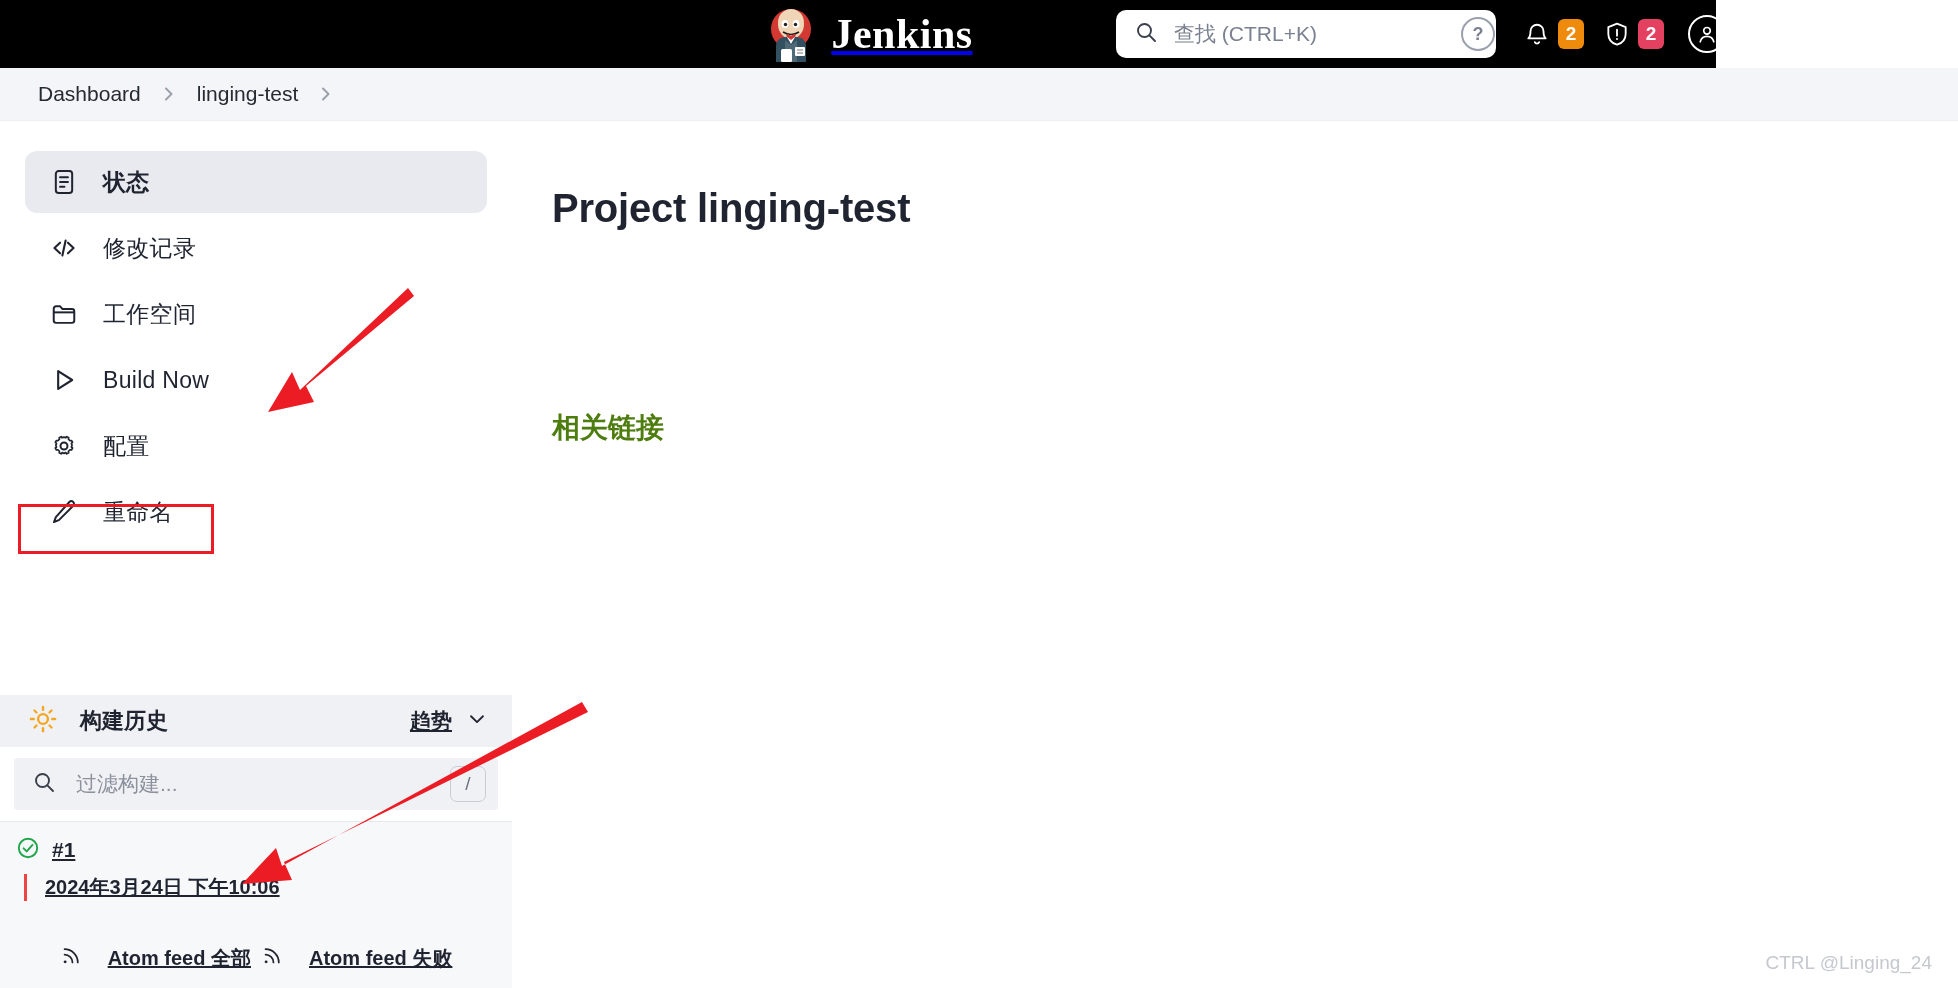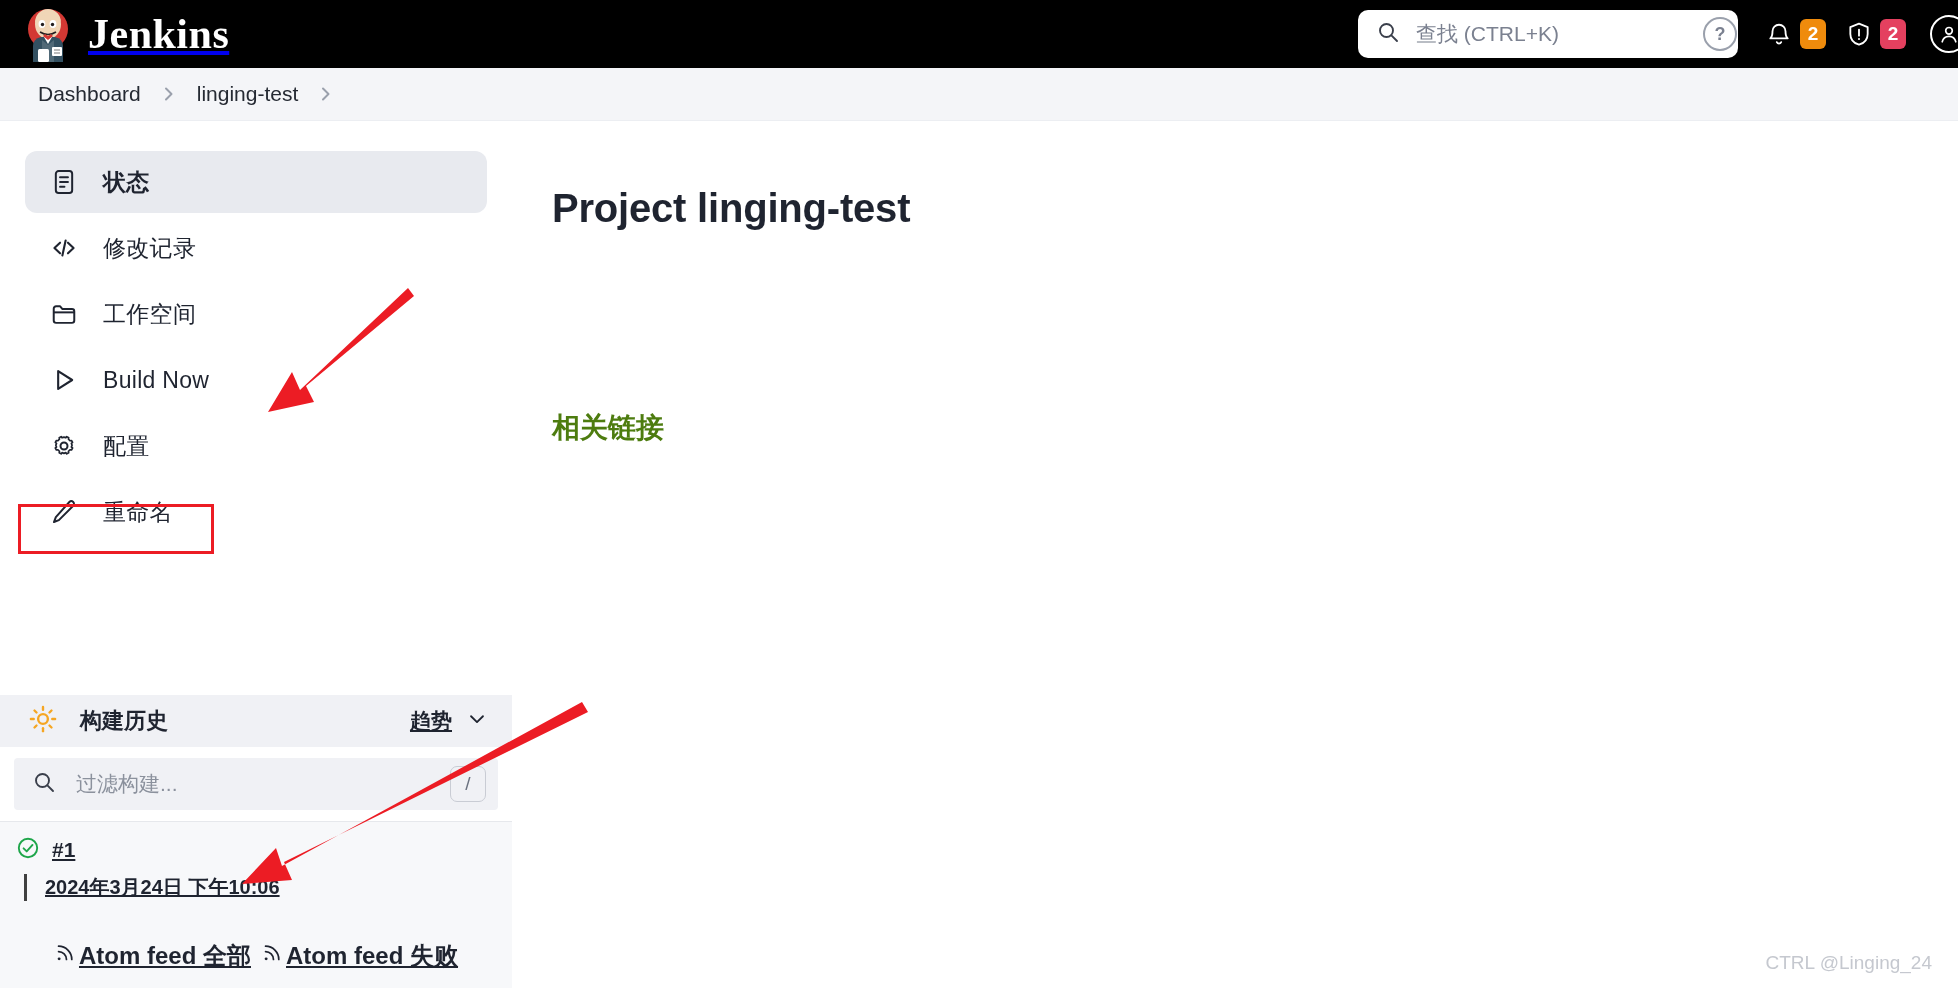--- a/index.html
+++ b/index.html
@@ -13,25 +13,26 @@
     font-family: "Liberation Sans", "DejaVu Sans", sans-serif;
     color: #1f2430;
     overflow: hidden;
     position: relative;
   }
 
   
   .header {
     position: absolute;
     top: 0; left: 0;
-    width: 1958px;
+    width: 1716px;
     height: 68px;
     background: #000000;
     display: flex;
     align-items: center;
+    justify-content: center;
   }
   .brand {
     display: flex;
     align-items: center;
     margin-left: 22px;
     gap: 14px;
   }
   .jenkins-logo {
     width: 52px;
     height: 56px;
@@ -286,41 +287,41 @@
     display: flex; align-items: center; gap: 12px;
   }
   .build-num {
     font-size: 21px; color: #1f2430;
     text-decoration: underline; font-weight: 700;
     cursor: pointer;
   }
   .build-line2 {
     margin-top: 10px;
     padding-left: 18px;
-    border-left: 3px solid #404040;
+    border-left: 3px solid #ef4444;
     margin-left: 8px;
   }
   .build-date {
     font-size: 20px; color: #1f2430;
     text-decoration: underline; font-weight: 700;
     cursor: pointer;
   }
   .feed-row {
     position: absolute;
     bottom: 16px;
     left: 0;
     width: 512px;
     display: flex;
     align-items: center;
     justify-content: center;
     gap: 10px;
   }
   .feed-link {
-    display: flex; align-items: center; gap: 3px;
-    font-size: 24px; color: #1f2430;
+    display: flex; align-items: center; gap: 26px;
+    font-size: 20px; color: #1f2430;
     font-weight: 700;
     cursor: pointer;
   }
   .feed-link .fl-text { text-decoration: underline; }
 
   
   .main {
     position: absolute;
     top: 121px;
     left: 512px;

